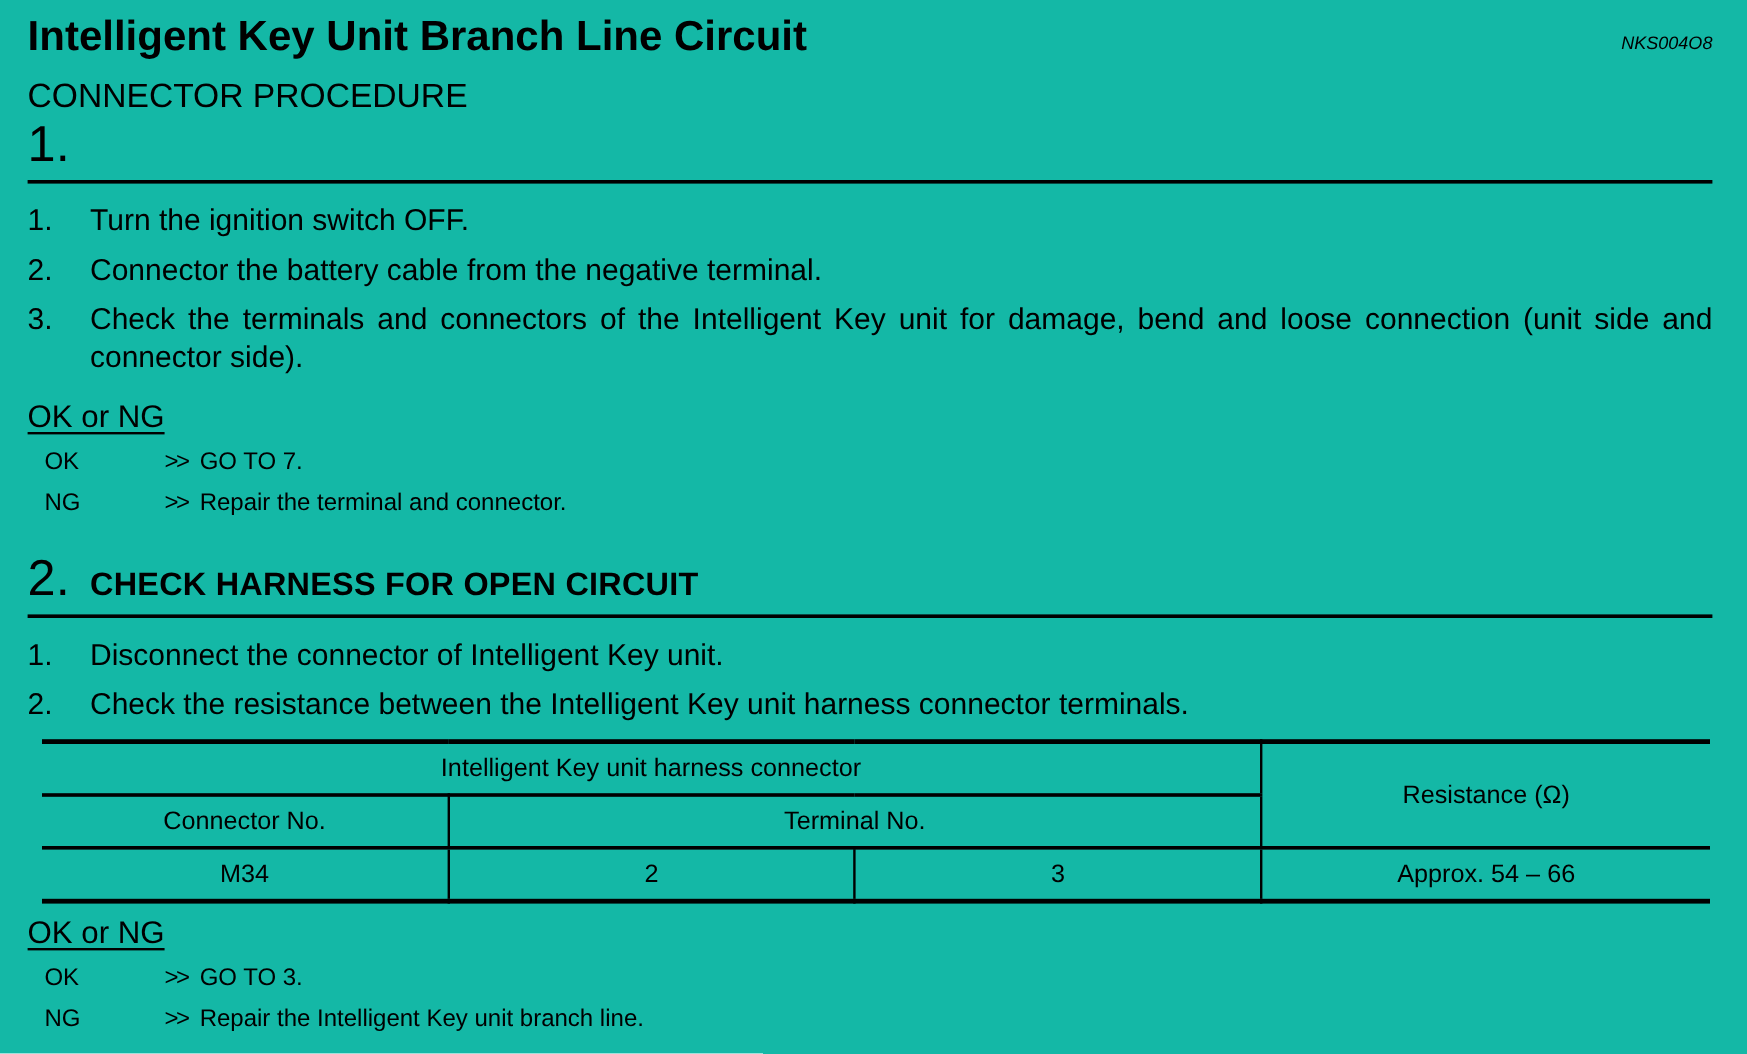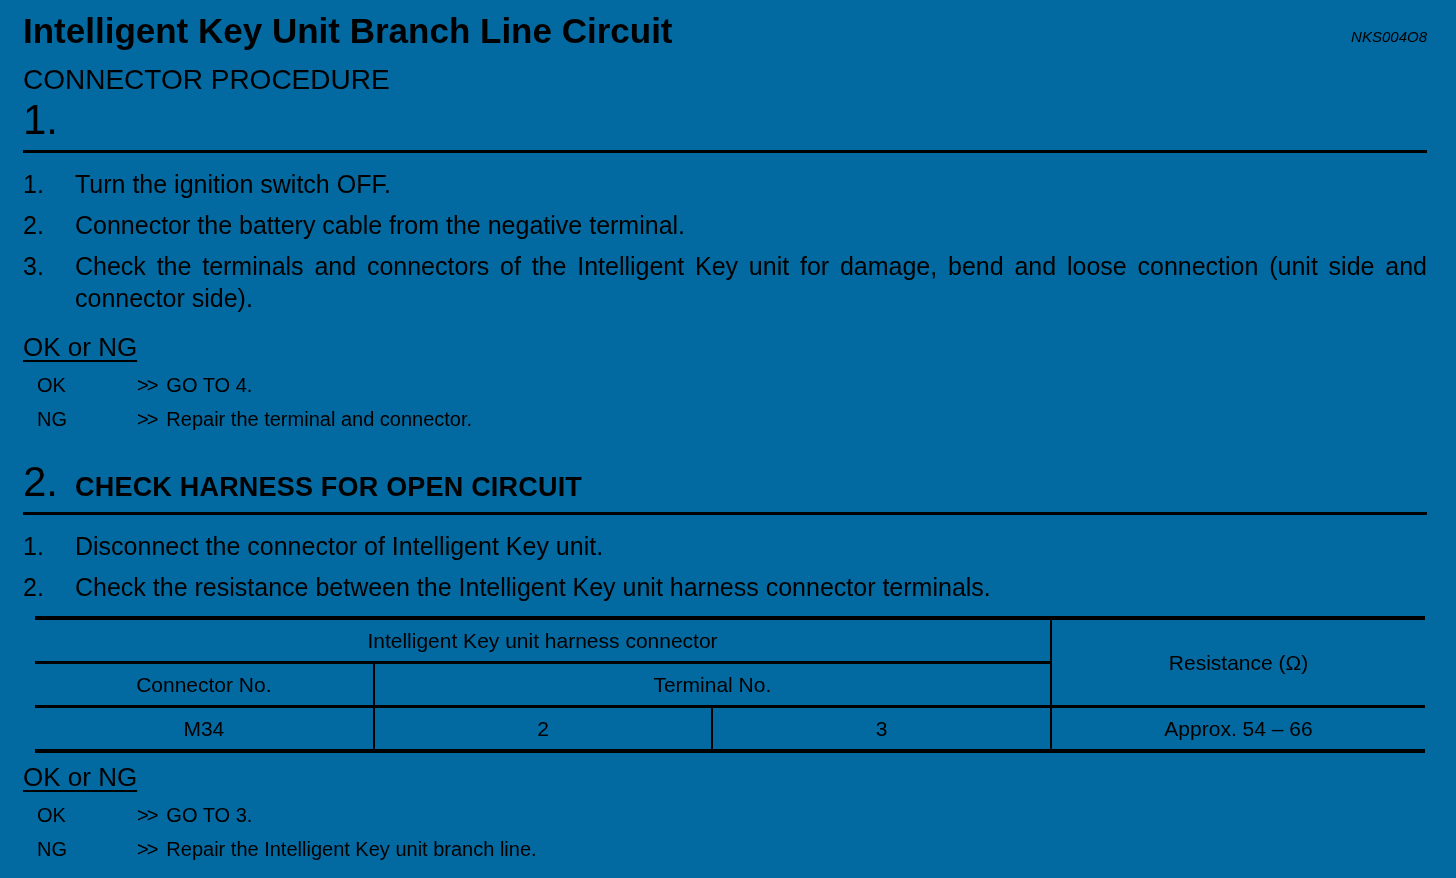--- a/index.html
+++ b/index.html
@@ -6,21 +6,21 @@
     margin: 0;
     padding: 0;
     background: #ffffff;
   }
   .page {
     position: relative;
     width: 1456px;
     height: 878px;
     box-sizing: border-box;
     padding: 10px 29px 0 23px;
-    background: #0369a1;
+    background: #14b8a6;
     color: #000000;
     font-family: "Liberation Sans", "DejaVu Sans", sans-serif;
     overflow: hidden;
   }
   
   .title-row {
     display: flex;
     justify-content: space-between;
     align-items: flex-start;
   }
@@ -176,21 +176,21 @@
       <span class="step-num">3.</span>
       <span class="step-text justify">Check the terminals and connectors of the Intelligent Key unit for damage, bend and loose connection (unit side and connector side).</span>
     </div>
   </div>
 
   <span class="decision-label">OK or NG</span>
   <div class="results">
     <div class="result-row">
       <span class="result-label">OK</span>
       <span class="result-marker">&gt;&gt;</span>
-      <span class="result-action">GO TO 4.</span>
+      <span class="result-action">GO TO 7.</span>
     </div>
     <div class="result-row">
       <span class="result-label">NG</span>
       <span class="result-marker">&gt;&gt;</span>
       <span class="result-action">Repair the terminal and connector.</span>
     </div>
   </div>
 
   
   <div class="section-header second">

